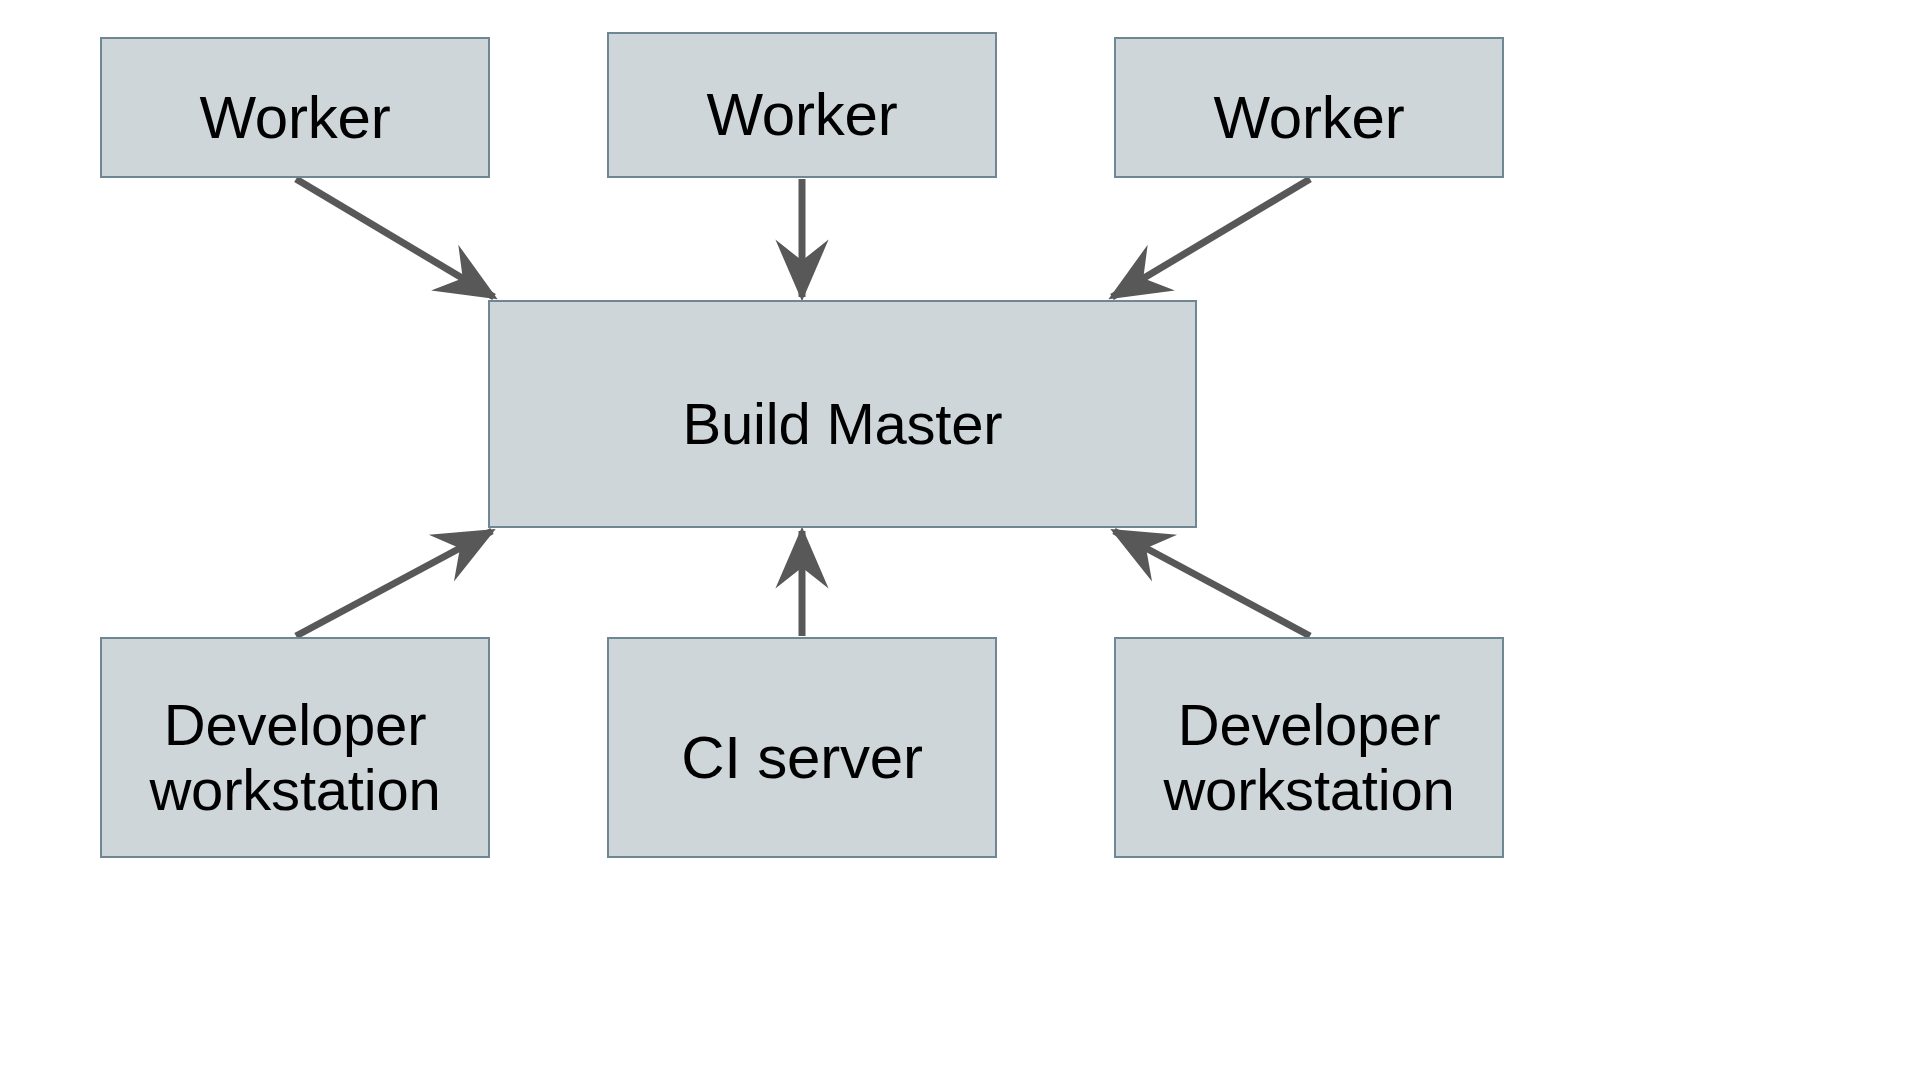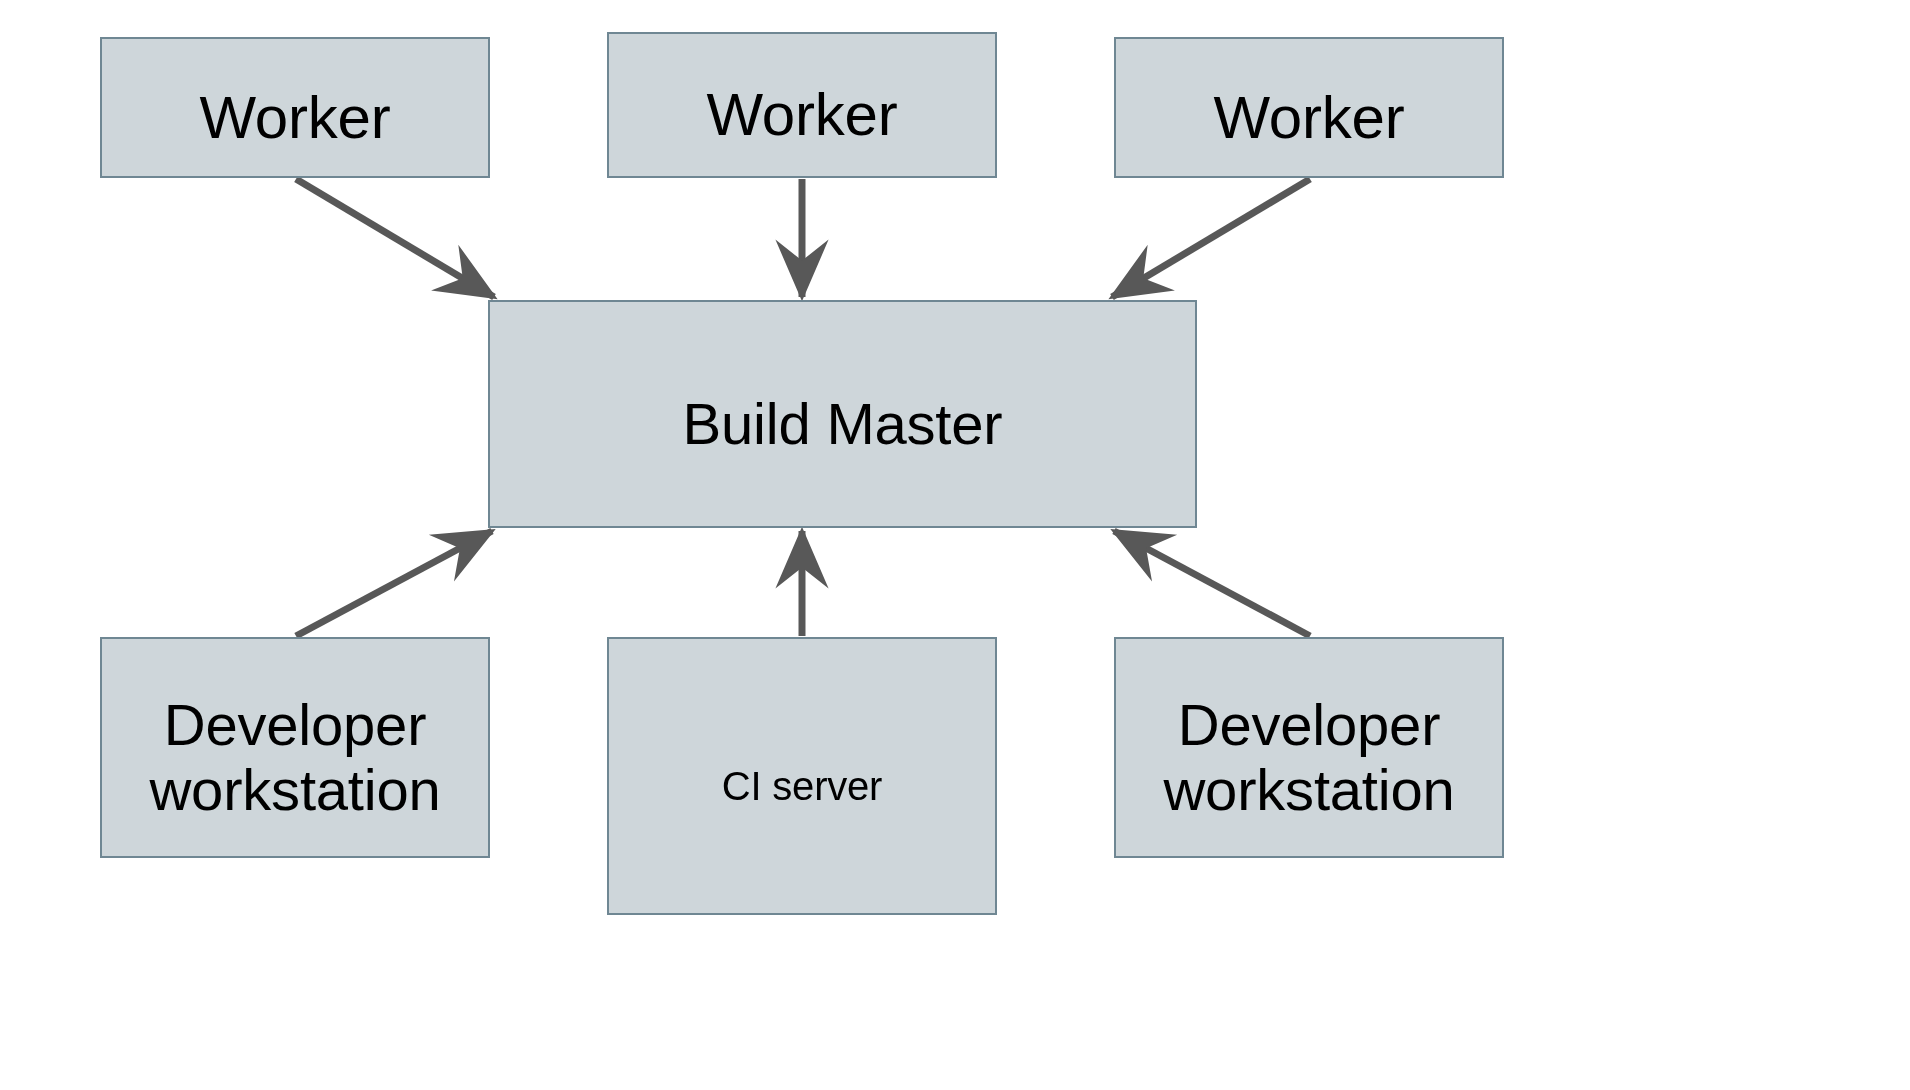--- a/index.html
+++ b/index.html
@@ -49,21 +49,21 @@
     margin-top: 20px;
   }
   
   #node-worker-1 { left: 100px; top: 37px;  width: 390px; height: 141px; font-size: 60px; }
   #node-worker-2 { left: 607px; top: 32px;  width: 390px; height: 146px; font-size: 60px; }
   #node-worker-3 { left: 1114px; top: 37px; width: 390px; height: 141px; font-size: 60px; }
   
   #node-build-master { left: 488px; top: 300px; width: 709px; height: 228px; font-size: 58px; }
   
   #node-dev-ws-1 { left: 100px; top: 637px;  width: 390px; height: 221px; font-size: 58px; }
-  #node-ci-server { left: 607px; top: 637px; width: 390px; height: 278px; font-size: 40px; text-align: center; }
+  #node-ci-server { left: 607px; top: 637px; width: 390px; height: 221px; font-size: 60px; text-align: center; }
   #node-dev-ws-2 { left: 1114px; top: 637px; width: 390px; height: 221px; font-size: 58px; }
 </style>
 </head>
 <body>
 
 <div id="canvas">
 
   <svg id="edges" width="1910" height="1090" viewBox="0 0 1910 1090">
     <defs>
       <marker id="arrowhead" markerWidth="10" markerHeight="10" refX="8.4" refY="4" orient="auto" markerUnits="strokeWidth">

